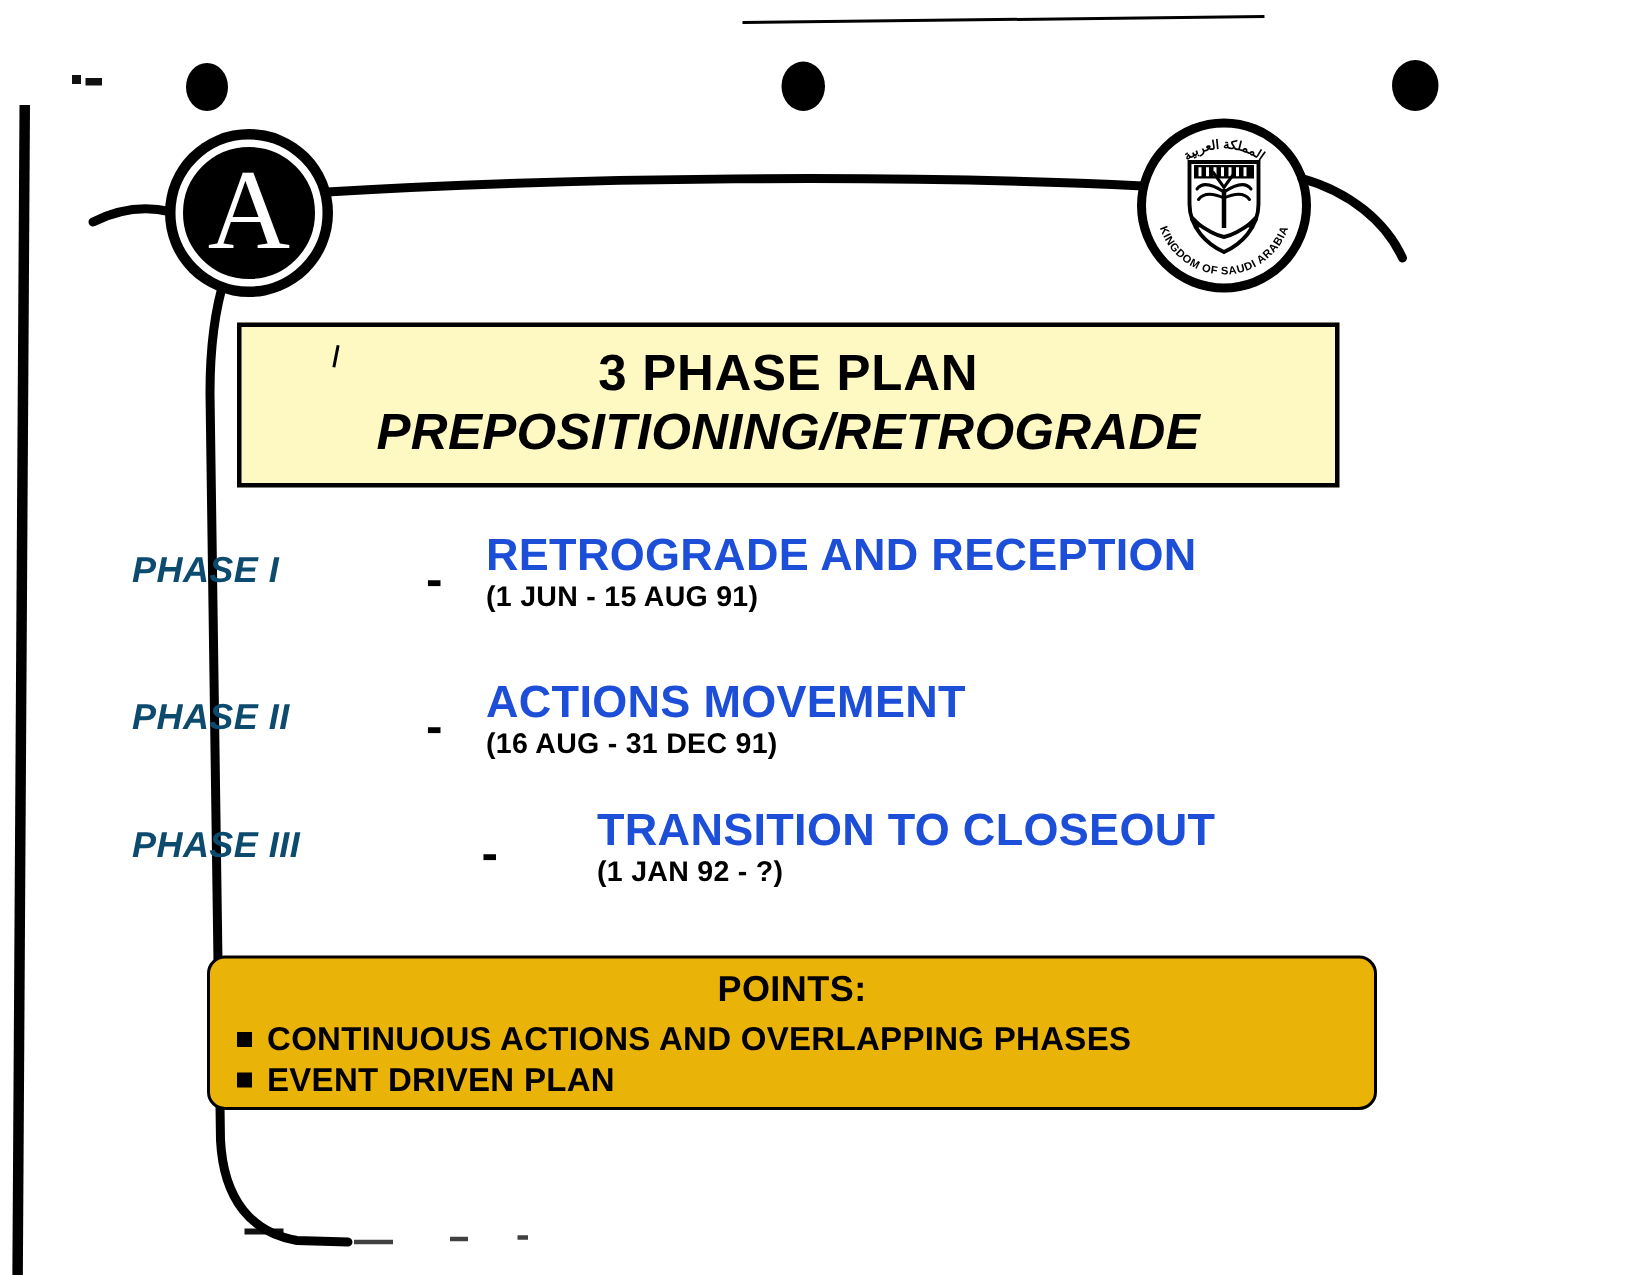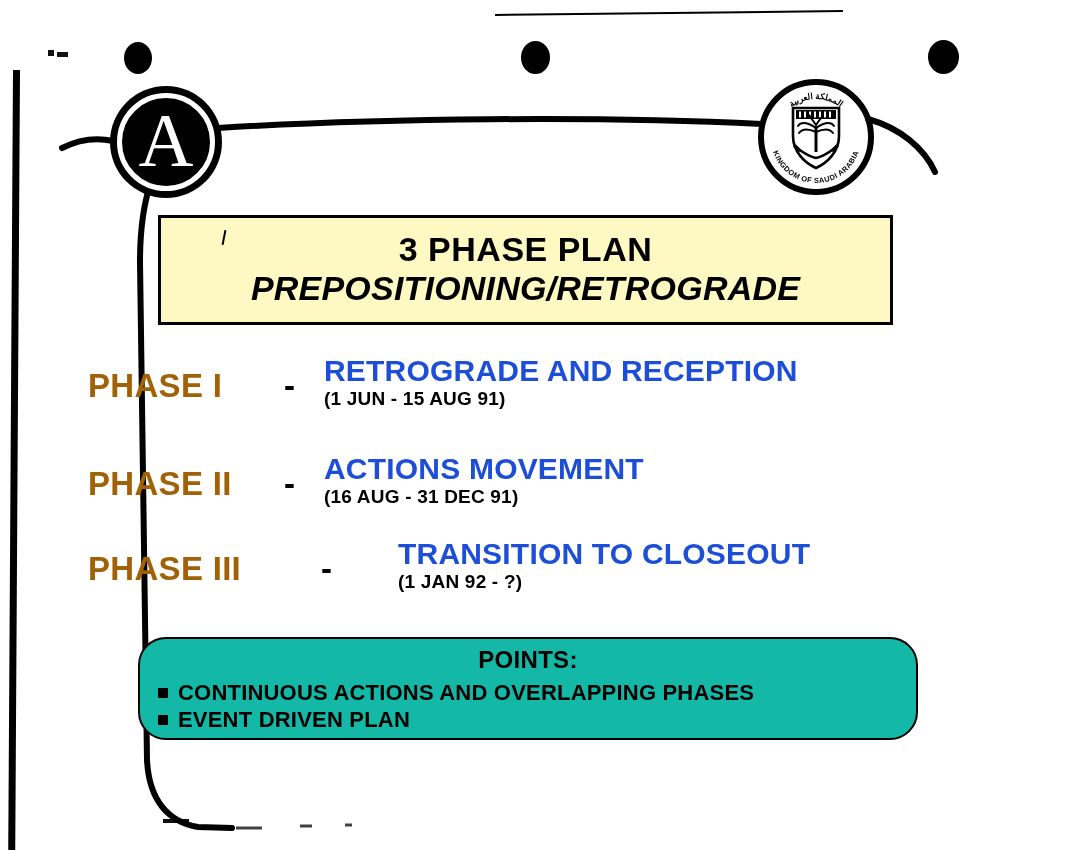--- a/index.html
+++ b/index.html
@@ -153,26 +153,27 @@
   
   .phase-row {
     position: absolute;
     left: 88px;
     width: 840px;
     display: flex;
     align-items: flex-start;
   }
   .phase-label {
     width: 196px;
-    font-size: 33px;
+    font-size: 24px;
     font-weight: bold;
     letter-spacing: 0.3px;
-    color: #a16207;
+    color: #0c4a6e;
     padding-top: 12px;
     white-space: nowrap;
+    font-style: italic;
   }
   .phase-dash {
     width: 40px;
     font-size: 33px;
     font-weight: bold;
     color: #000;
     padding-top: 12px;
     text-align: left;
   }
   .phase-body {
@@ -196,23 +197,23 @@
   }
 
   
   .points-box {
     position: absolute;
     left: 138px;
     top: 637px;
     width: 780px;
     height: 103px;
     border: 2px solid #000;
-    border-radius: 28px;
+    border-radius: 12px;
     box-sizing: border-box;
-    background: #14b8a6;
+    background: #eab308;
     padding: 7px 0 0 0;
   }
   .points-heading {
     text-align: center;
     font-size: 24px;
     font-weight: bold;
     letter-spacing: 0.3px;
     color: #000;
   }
   .points-list {

